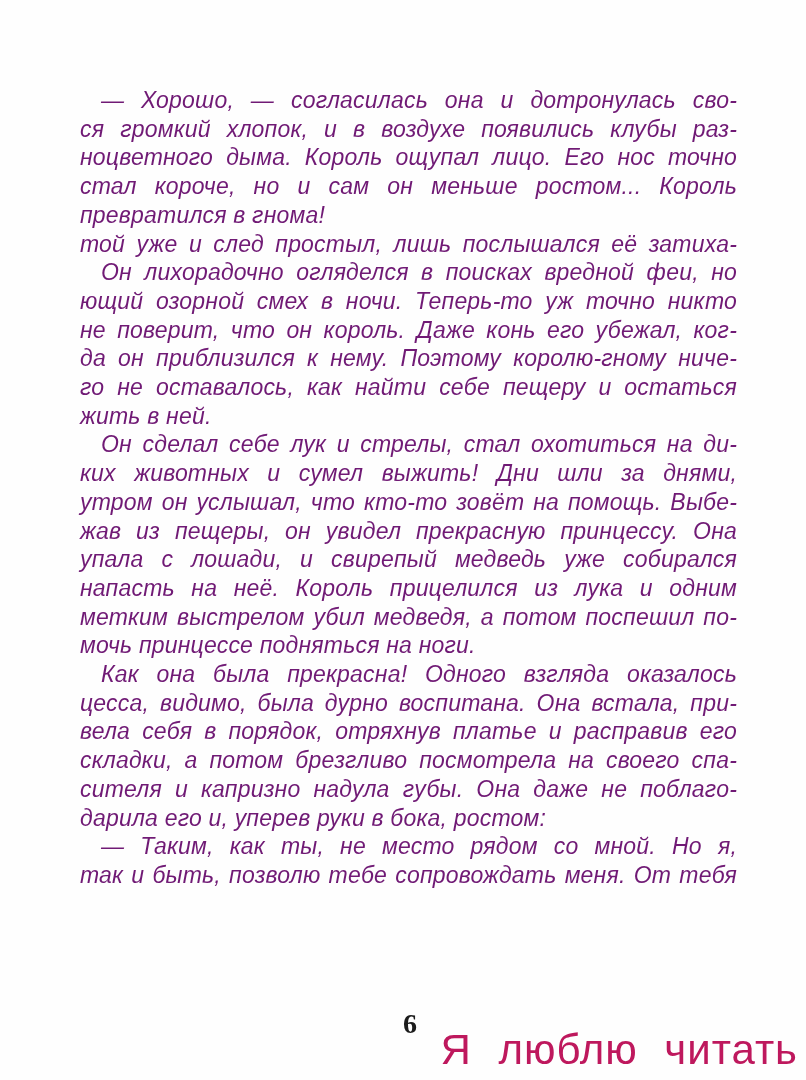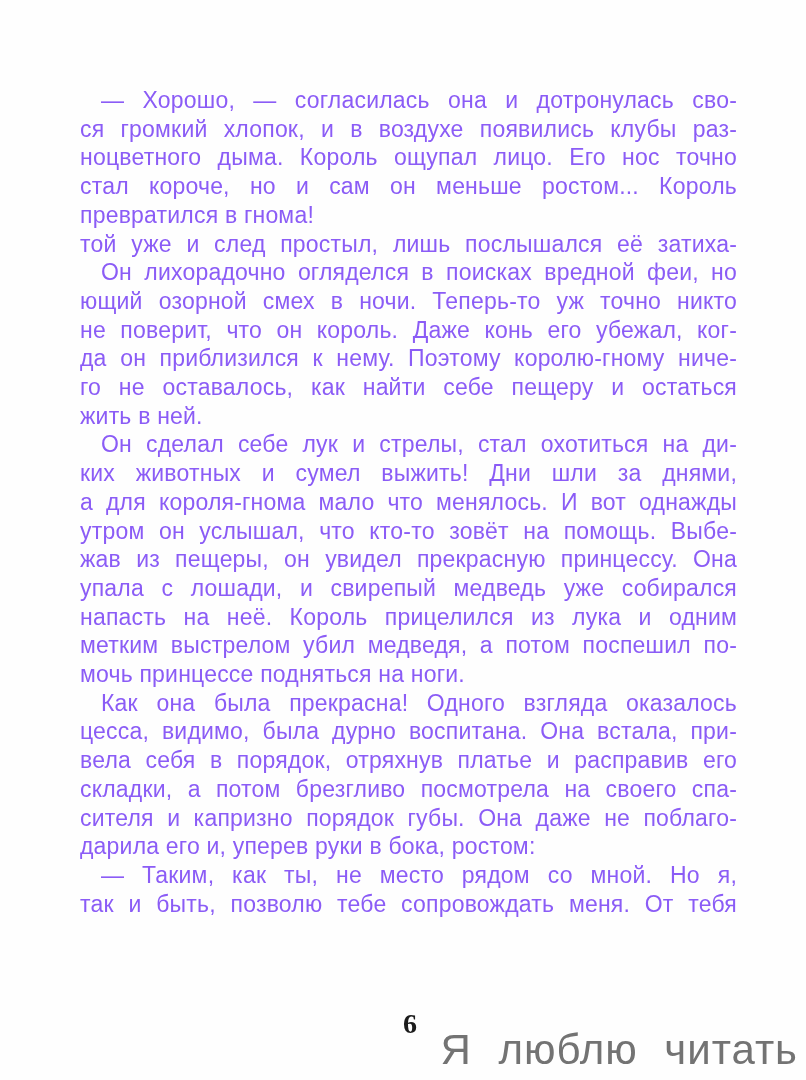--- a/index.html
+++ b/index.html
@@ -15,24 +15,25 @@
     width: 806px;
     height: 1080px;
     background: #fefefe;
     font-family: "Liberation Sans", "DejaVu Sans", sans-serif;
   }
   .text-block {
     position: absolute;
     left: 80px;
     top: 86px;
     width: 657px;
-    color: #8b5cf6;
+    color: #701a75;
     font-size: 23px;
     line-height: 28.7px;
     letter-spacing: 0.2px;
+    font-style: italic;
   }
   .line {
     text-align: justify;
     text-align-last: justify;
     white-space: normal;
   }
   .line.flush {
     text-align: center;
     text-align-last: left;
   }
@@ -49,21 +50,21 @@
     font-weight: bold;
     font-size: 28px;
     color: #1c1c1c;
   }
   .watermark {
     position: absolute;
     right: 8px;
     top: 1026px;
     font-family: "Liberation Sans", "DejaVu Sans", sans-serif;
     font-size: 42px;
-    color: #737373;
+    color: #be185d;
     letter-spacing: 1px;
     word-spacing: 14px;
     white-space: nowrap;
   }
 </style>
 </head>
 <body>
 
 <div class="page">
   <div class="text-block">
@@ -74,31 +75,30 @@
       <div class="line flush">превратился в гнома!</div>
       <div class="line">той уже и след простыл, лишь послышался её затиха-</div>
       <div class="line indent">Он лихорадочно огляделся в поисках вредной феи, но</div>
       <div class="line">ющий озорной смех в ночи. Теперь-то уж точно никто</div>
       <div class="line">не поверит, что он король. Даже конь его убежал, ког-</div>
       <div class="line">да он приблизился к нему. Поэтому королю-гному ниче-</div>
       <div class="line">го не оставалось, как найти себе пещеру и остаться</div>
       <div class="line flush">жить в ней.</div>
       <div class="line indent">Он сделал себе лук и стрелы, стал охотиться на ди-</div>
       <div class="line">ких животных и сумел выжить! Дни шли за днями,</div>
-      <div class="line">а для короля-гнома мало что менялось. И вот однажды</div>
       <div class="line">утром он услышал, что кто-то зовёт на помощь. Выбе-</div>
       <div class="line">жав из пещеры, он увидел прекрасную принцессу. Она</div>
       <div class="line">упала с лошади, и свирепый медведь уже собирался</div>
       <div class="line">напасть на неё. Король прицелился из лука и одним</div>
       <div class="line">метким выстрелом убил медведя, а потом поспешил по-</div>
       <div class="line flush">мочь принцессе подняться на ноги.</div>
       <div class="line indent">Как она была прекрасна! Одного взгляда оказалось</div>
       <div class="line">цесса, видимо, была дурно воспитана. Она встала, при-</div>
       <div class="line">вела себя в порядок, отряхнув платье и расправив его</div>
       <div class="line">складки, а потом брезгливо посмотрела на своего спа-</div>
-      <div class="line">сителя и капризно порядок губы. Она даже не поблаго-</div>
+      <div class="line">сителя и капризно надула губы. Она даже не поблаго-</div>
       <div class="line flush">дарила его и, уперев руки в бока, ростом:</div>
       <div class="line indent">— Таким, как ты, не место рядом со мной. Но я,</div>
       <div class="line">так и быть, позволю тебе сопровождать меня. От тебя</div>
     </div>
   <div class="page-number">6</div>
   <div class="watermark">Я люблю читать</div>
 </div>
 
 </body></html>

